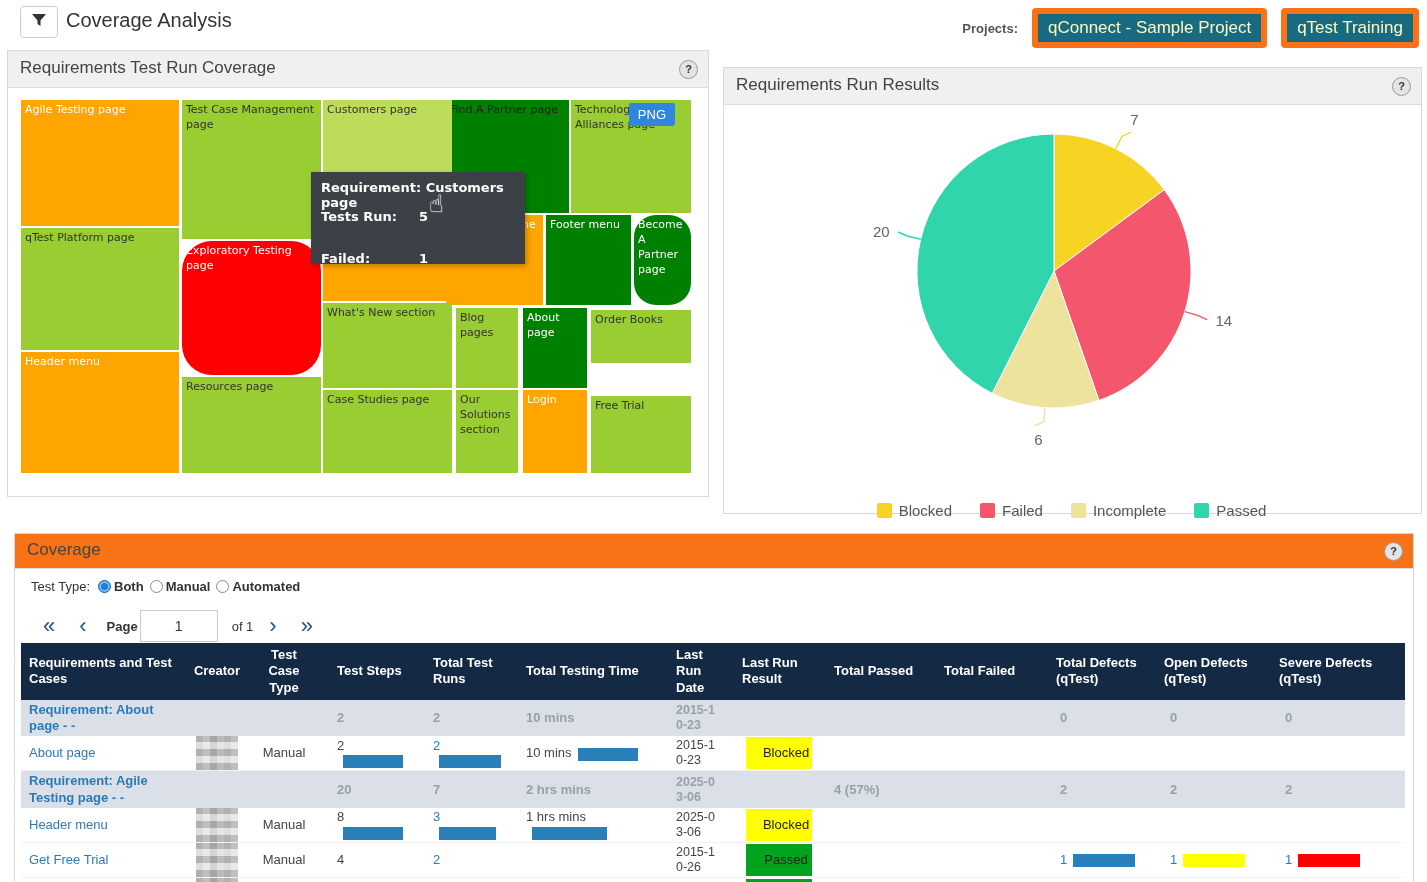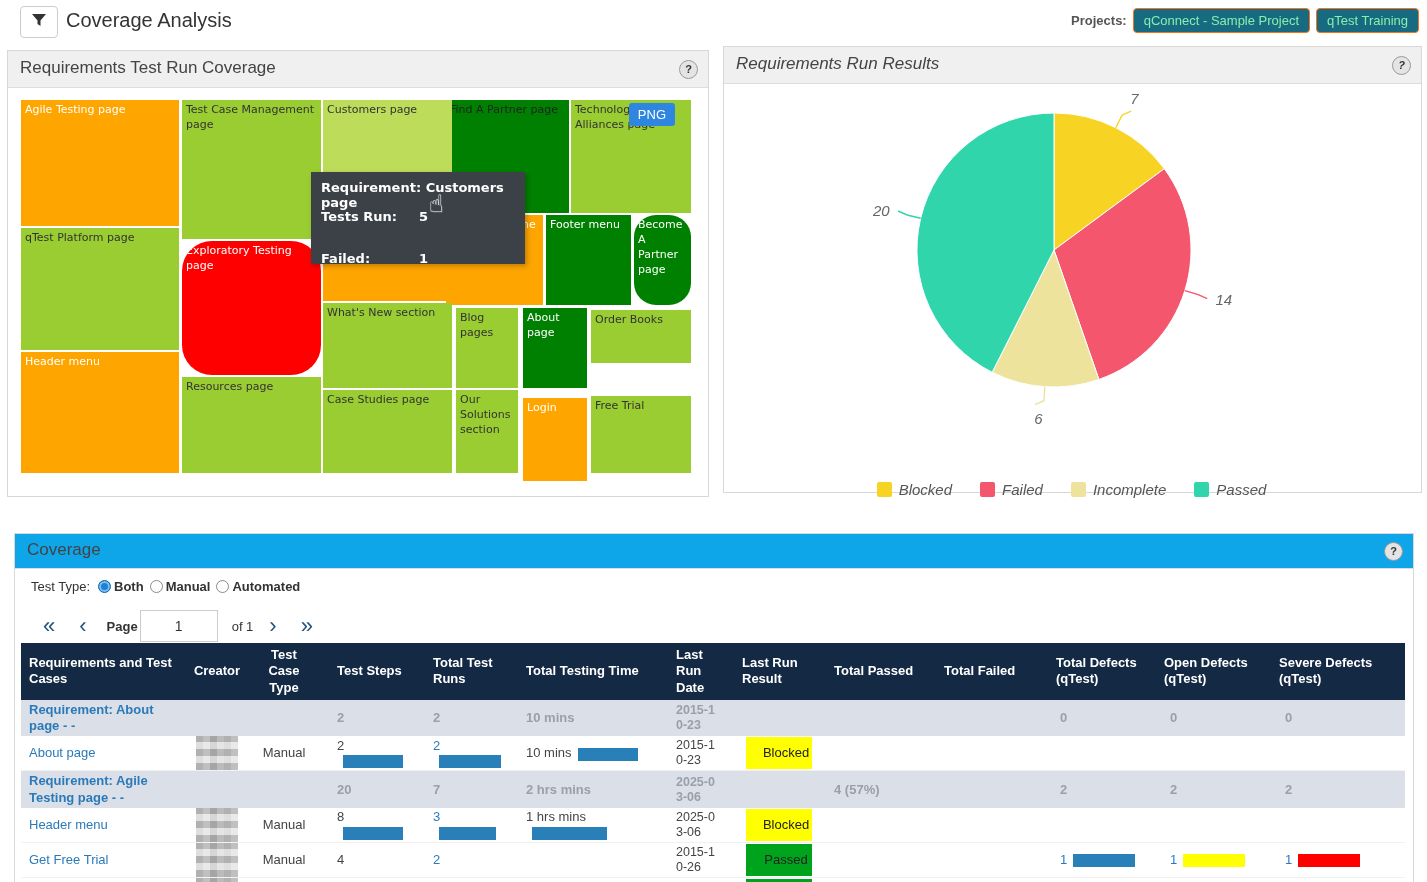--- a/index.html
+++ b/index.html
@@ -1,23 +1,23 @@
 <!DOCTYPE html>
 <html><head>
 <meta charset="utf-8">
 <style>
   html,body{margin:0;padding:0;background:#fff;font-family:"Liberation Sans","DejaVu Sans",sans-serif;}
   .page{position:relative;width:1427px;height:882px;overflow:hidden;background:#fff;}
   
   .topbar{position:absolute;left:0;top:0;width:100%;height:46px;}
   .filter-btn{position:absolute;left:20px;top:6px;width:36px;height:30px;background:#fff;border:1px solid #ccc;border-radius:4px;display:flex;align-items:center;justify-content:center;cursor:pointer;}
   .page-title{position:absolute;left:66px;top:9px;font-size:20px;color:#333;}
-  .projects{position:absolute;right:8px;top:8px;display:flex;align-items:center;gap:6px;}
+  .projects{position:absolute;right:8px;top:8px;display:flex;align-items:center;gap:14px;}
   .projects-label{font-size:13px;font-weight:bold;color:#555;}
-  .proj-btn{background:#176a80;color:#86efac;font-size:13px;padding:4px 10px;border-radius:4px;border:1px solid #f97316;white-space:nowrap;cursor:pointer;}
+  .proj-btn{background:#176a80;color:#fef9c3;font-size:17px;padding:4px 10px;border-radius:4px;border:6px solid #f97316;white-space:nowrap;cursor:pointer;}
   
   .panel{position:absolute;background:#fff;border:1px solid #d8d8d8;}
   .panel-hd{position:relative;height:36px;background:#f0f0f0;border-bottom:1px solid #ddd;}
   .panel-hd .ttl{position:absolute;left:12px;top:7px;font-size:17px;color:#444;}
   .help{position:absolute;right:10px;top:9px;width:17px;height:17px;border-radius:50%;background:#e4e4e4;border:1px solid #9a9a9a;color:#333;font-size:11px;font-weight:bold;text-align:center;line-height:17px;cursor:pointer;}
   
   .tmap{position:absolute;left:13px;top:49px;width:676px;height:374px;font-family:"DejaVu Sans",sans-serif;}
   .tile{position:absolute;overflow:hidden;box-sizing:border-box;padding:3px 4px;font-size:11px;line-height:1.35;cursor:pointer;}
   .png-btn{position:absolute;right:33px;top:52px;background:#2f86e0;color:#fff;font-size:13px;padding:4px 9px;border-radius:3px;cursor:pointer;z-index:6;}
   .ttip{position:absolute;left:290px;top:72px;width:214px;height:92px;background:#3c4147;color:#fff;z-index:5;font-family:"DejaVu Sans",sans-serif;font-weight:bold;font-size:13px;box-shadow:2px 2px 5px rgba(0,0,0,.25);}
@@ -84,21 +84,21 @@
     </div>
   </div>
 
   <div class="panel" style="left:7px;top:50px;width:700px;height:445px;">
     <div class="panel-hd">
       <span class="ttl">Requirements Test Run Coverage</span>
       <span class="help">?</span>
     </div>
     <div class="png-btn">PNG</div>
     <div class="tmap">
-        <div class="tile" style="left: 502px; top: 290px; width: 64px; height: 83px; background: rgb(255, 165, 0); color: rgb(255, 255, 255); margin-top: 8px;">Login</div>
+        <div class="tile" style="left: 502px; top: 290px; width: 64px; height: 83px; background: rgb(255, 165, 0); color: rgb(255, 255, 255);">Login</div>
         <div class="tile" style="left: 435px; top: 290px; width: 62px; height: 83px; background: rgb(154, 205, 50); color: rgb(51, 51, 51);">Our Solutions section</div>
         <div class="tile" style="left: 570px; top: 320px; width: 100px; height: 53px; background: rgb(154, 205, 50); color: rgb(51, 51, 51);">Request a demo</div>
         <div class="tile" style="left: 570px; top: 265px; width: 100px; height: 53px; background: rgb(154, 205, 50); color: rgb(51, 51, 51); margin-top: 31px;">Free Trial</div>
         <div class="tile" style="left: 570px; top: 210px; width: 100px; height: 53px; background: rgb(154, 205, 50); color: rgb(51, 51, 51);">Order Books</div>
         <div class="tile" style="left: 502px; top: 208px; width: 64px; height: 80px; background: rgb(0, 128, 0); color: rgb(255, 255, 255);">About page</div>
         <div class="tile" style="left: 435px; top: 208px; width: 62px; height: 80px; background: rgb(154, 205, 50); color: rgb(51, 51, 51);">Blog pages</div>
         <div class="tile" style="left: 613px; top: 115px; width: 57px; height: 90px; background: rgb(0, 128, 0); color: rgb(255, 255, 255); border-radius: 22px;">Become A Partner page</div>
         <div class="tile" style="left: 525px; top: 115px; width: 85px; height: 90px; background: rgb(0, 128, 0); color: rgb(255, 255, 255);">Footer menu</div>
         <div class="tile" style="left: 425px; top: 115px; width: 97px; height: 90px; background: rgb(255, 165, 0); color: rgb(255, 255, 255); padding-left: 76px;">ne</div>
         <div class="tile" style="left: 550px; top: 0px; width: 120px; height: 113px; background: rgb(154, 205, 50); color: rgb(51, 51, 51);">Technology Alliances page</div>
@@ -116,21 +116,21 @@
 
       <div class="ttip">
         <div class="row" style="top:8px;"><span>Requirement:</span> <span>Customers page</span></div>
         <div class="row" style="top:37px;"><span>Tests Run:</span><span class="val">5</span></div>
         <div class="row" style="top:66px;margin-top:13px;"><span>Failed:</span><span class="val">1</span></div>
         <div class="cursor">☝</div>
       </div>
     </div>
   </div>
 
-  <div class="panel" style="left:723px;top:46px;width:697px;height:445px;font-style:italic;">
+  <div class="panel" style="left:723px;top:67px;width:697px;height:445px;">
     <div class="panel-hd">
       <span class="ttl">Requirements Run Results</span>
       <span class="help">?</span>
     </div>
     <div class="pie-wrap">
       <svg id="pieSvg" width="460" height="340" style="position:absolute;left:140px;top:10px;">
           <path d="M190,157 L190.0,20.0 A137,137 0 0 1 300.3,75.7 Z" fill="#F7D324" stroke="#fff" stroke-width="1"></path>
           <polyline points="251.8,34.7 258.1,22.2 267.1,18.2" fill="none" stroke="#F7D324" stroke-width="1.4"></polyline>
           <text x="266.2" y="11.2" text-anchor="start" font-size="15" fill="#666">7</text>
           <path d="M190,157 L300.3,75.7 A137,137 0 0 1 234.9,286.4 Z" fill="#F4566E" stroke="#fff" stroke-width="1"></path>
@@ -158,21 +158,21 @@
           </span>
           <span class="leg-item">
             <span class="leg-sw" style="background: rgb(48, 213, 172);"></span>
             <span>Passed</span>
           </span>
         </div>
     </div>
   </div>
 
   <div class="panel" style="left:14px;top:533px;width:1398px;height:349px;overflow:hidden;">
-    <div class="panel-hd" style="height:34px;background:#0ea5e9;">
+    <div class="panel-hd" style="height:34px;background:#f97316;">
       <span class="ttl" style="top:6px;">Coverage</span>
       <span class="help" style="top:8px;">?</span>
     </div>
 
     <div class="testtype">
       <span>Test Type:</span>
       <span id="ttOpts"><span class="radio sel"></span><span class="rlabel">Both</span><span class="radio"></span><span class="rlabel">Manual</span><span class="radio"></span><span class="rlabel">Automated</span></span>
     </div>
 
     <div class="pager">

